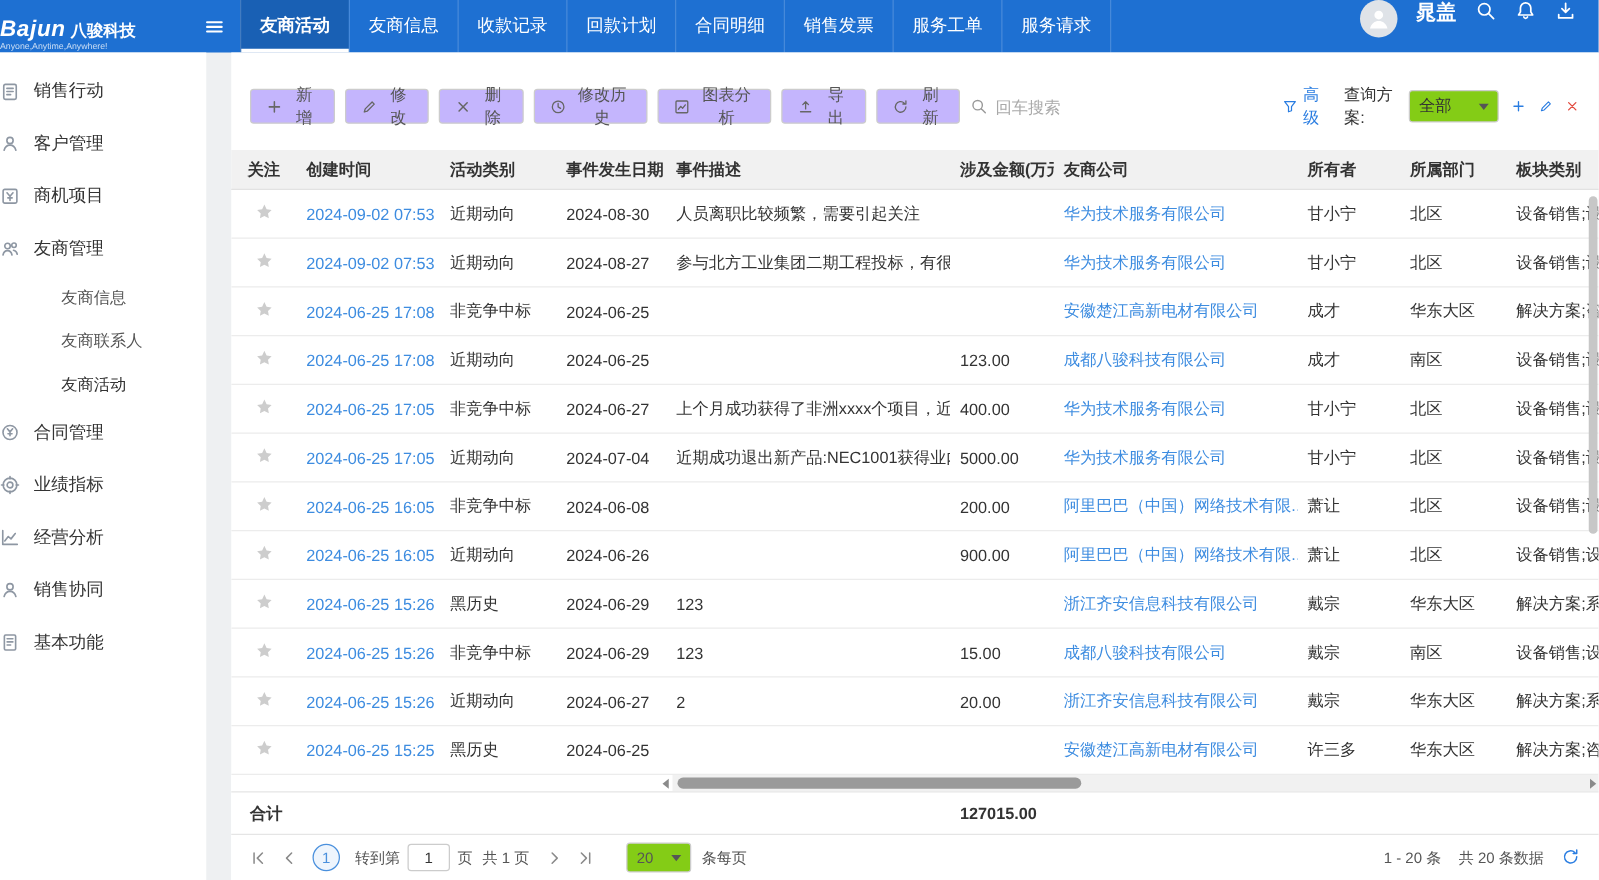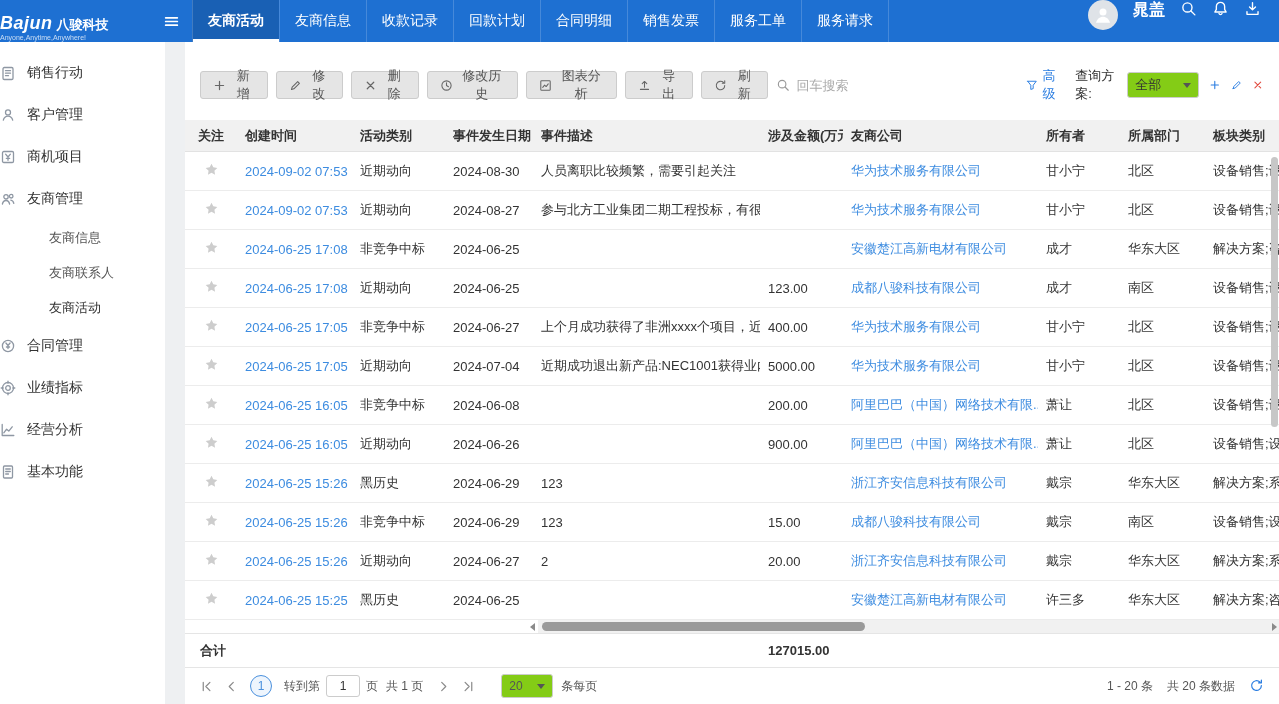--- a/index.html
+++ b/index.html
@@ -31,21 +31,21 @@
   .sidebar { width:165px; background:#fff; padding-top:10px; flex-shrink:0; overflow:hidden; }
   .side-item { height:42px; display:flex; align-items:center; gap:11px; font-size:14px; cursor:pointer; }
   .side-item .icon { width:16px; height:16px; color:#8e97a3; flex-shrink:0; }
   .side-sub { height:35px; line-height:35px; padding-left:49px; font-size:13px; color:#555; cursor:pointer; }
   .side-sub.active { color:#333; }
 
   .content { flex:1; margin-left:20px; background:#fff; display:flex; flex-direction:column; position:relative; min-width:0; }
 
   
   .toolbar { margin:28px 15px 0 15px; height:30px; display:flex; align-items:center; flex-shrink:0; }
-  .tbtn { display:inline-flex; align-items:center; gap:6px; height:28px; padding:0 12px; background:#e5e5e5; border:1px solid #ccc; border-radius:3px; font-size:13px; color:#555; margin-right:8px; cursor:pointer; font-family:inherit; }
+  .tbtn { display:inline-flex; align-items:center; gap:6px; height:28px; padding:0 12px; background:#c4b5fd; border:1px solid #ccc; border-radius:3px; font-size:13px; color:#555; margin-right:8px; cursor:pointer; font-family:inherit; }
   .tbtn .icon { width:13px; height:13px; color:#666; }
   .toolbar-right { margin-left:auto; display:flex; align-items:center; }
   .search-box { display:flex; align-items:center; gap:6px; margin-right:120px; }
   .search-box .icon { width:14px; height:14px; color:#999; }
   .search-input { border:none; outline:none; font-size:13px; width:110px; font-family:inherit; color:#333; }
   .search-input::placeholder { color:#a9a9a9; }
   .adv { display:flex; align-items:center; gap:4px; color:#2a7de1; cursor:pointer; margin-right:14px; }
   .adv .icon { width:12px; height:12px; }
   .query-label { margin-right:6px; color:#333; }
   .select { border:1px solid #ccc; border-radius:3px; height:26px; display:flex; align-items:center; justify-content:space-between; padding:0 7px; min-width:72px; cursor:pointer; background:#84cc16; }
@@ -222,20 +222,29 @@
             <svg viewBox="0 0 16 16" fill="none" stroke="currentColor" stroke-width="1.3" stroke-linecap="round" stroke-linejoin="round">
               <path d="M2.2 2.5v11h11.6"></path>
               <path d="M3.8 10.8l2.8-3.6 2.2 1.9 3.4-4.3"></path>
             </svg>
           </span>
           <span>经营分析</span>
         </div>
         <div class="side-item">
           <span class="icon " style="display: inline-flex;">
             <svg viewBox="0 0 16 16" fill="none" stroke="currentColor" stroke-width="1.3" stroke-linecap="round" stroke-linejoin="round">
+              <circle cx="8" cy="5.4" r="2.5"></circle>
+              <path d="M3.3 13.2c.7-2.7 2.5-4.1 4.7-4.1s4 1.4 4.7 4.1"></path>
+            </svg>
+          </span>
+          <span>销售协同</span>
+        </div>
+        <div class="side-item">
+          <span class="icon " style="display: inline-flex;">
+            <svg viewBox="0 0 16 16" fill="none" stroke="currentColor" stroke-width="1.3" stroke-linecap="round" stroke-linejoin="round">
               <rect x="3.5" y="2" width="9" height="12" rx="1"></rect>
               <path d="M5.7 5h4.6M5.7 7.5h4.6M5.7 10h2.8"></path>
             </svg>
           </span>
           <span>基本功能</span>
         </div>
       </aside>
 
     <main class="content">
 

